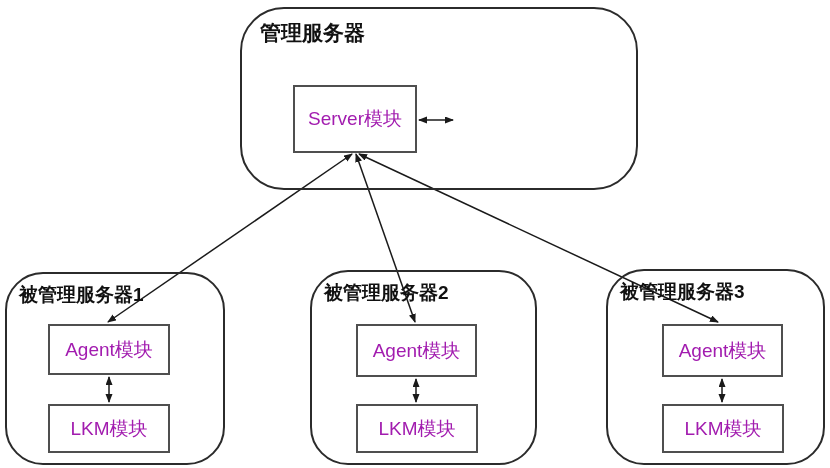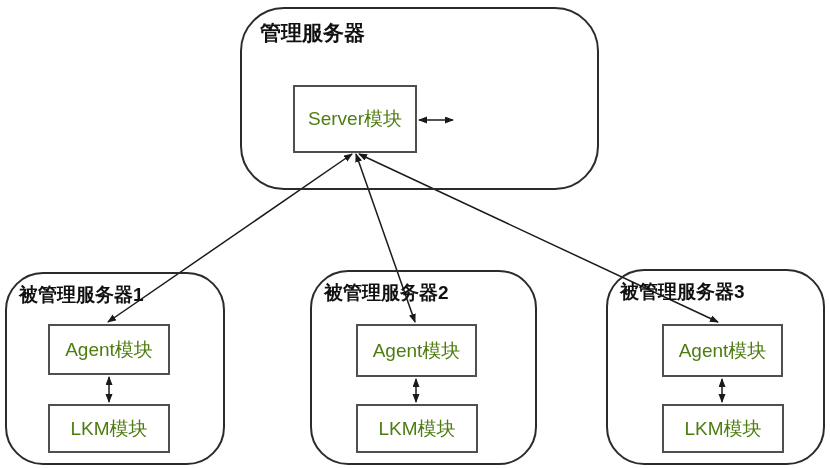--- a/index.html
+++ b/index.html
@@ -16,21 +16,21 @@
     overflow: hidden;
     color: #141414;
   }
   
   .group {
     position: absolute;
     border: 2px solid #2b2b2b;
     background: transparent;
     box-sizing: border-box;
   }
-  .group-top { left: 240px; top: 7px; width: 359px; height: 183px; border-radius: 44px; }
+  .group-top { left: 240px; top: 7px; width: 398px; height: 183px; border-radius: 44px; }
   .group-ms1 { left: 5px;   top: 272px; width: 220px; height: 193px; border-radius: 38px; }
   .group-ms2 { left: 310px; top: 270px; width: 227px; height: 195px; border-radius: 38px; }
   .group-ms3 { left: 606px; top: 269px; width: 219px; height: 196px; border-radius: 38px; }
   .group-title {
     position: absolute;
     font-weight: bold;
     color: #111111;
     white-space: nowrap;
   }
   .group-top .group-title { left: 18px; top: 10px; font-size: 21px; }
@@ -40,21 +40,21 @@
   
   .module {
     position: absolute;
     border: 2px solid #4f4f4f;
     background: #ffffff;
     box-sizing: border-box;
     display: flex;
     align-items: center;
     justify-content: center;
     font-size: 19px;
-    color: #4d7c0f;
+    color: #a21caf;
     white-space: nowrap;
   }
   .box-server  { left: 293px; top: 85px;  width: 124px; height: 68px; }
   .box-console { left: 455px; top: 87px;  width: 123px; height: 65px; }
   .box-agent1  { left: 48px;  top: 324px; width: 122px; height: 51px; }
   .box-lkm1    { left: 48px;  top: 404px; width: 122px; height: 49px; }
   .box-agent2  { left: 356px; top: 324px; width: 121px; height: 53px; }
   .box-lkm2    { left: 356px; top: 404px; width: 122px; height: 49px; }
   .box-agent3  { left: 662px; top: 324px; width: 121px; height: 53px; }
   .box-lkm3    { left: 662px; top: 404px; width: 122px; height: 49px; }

